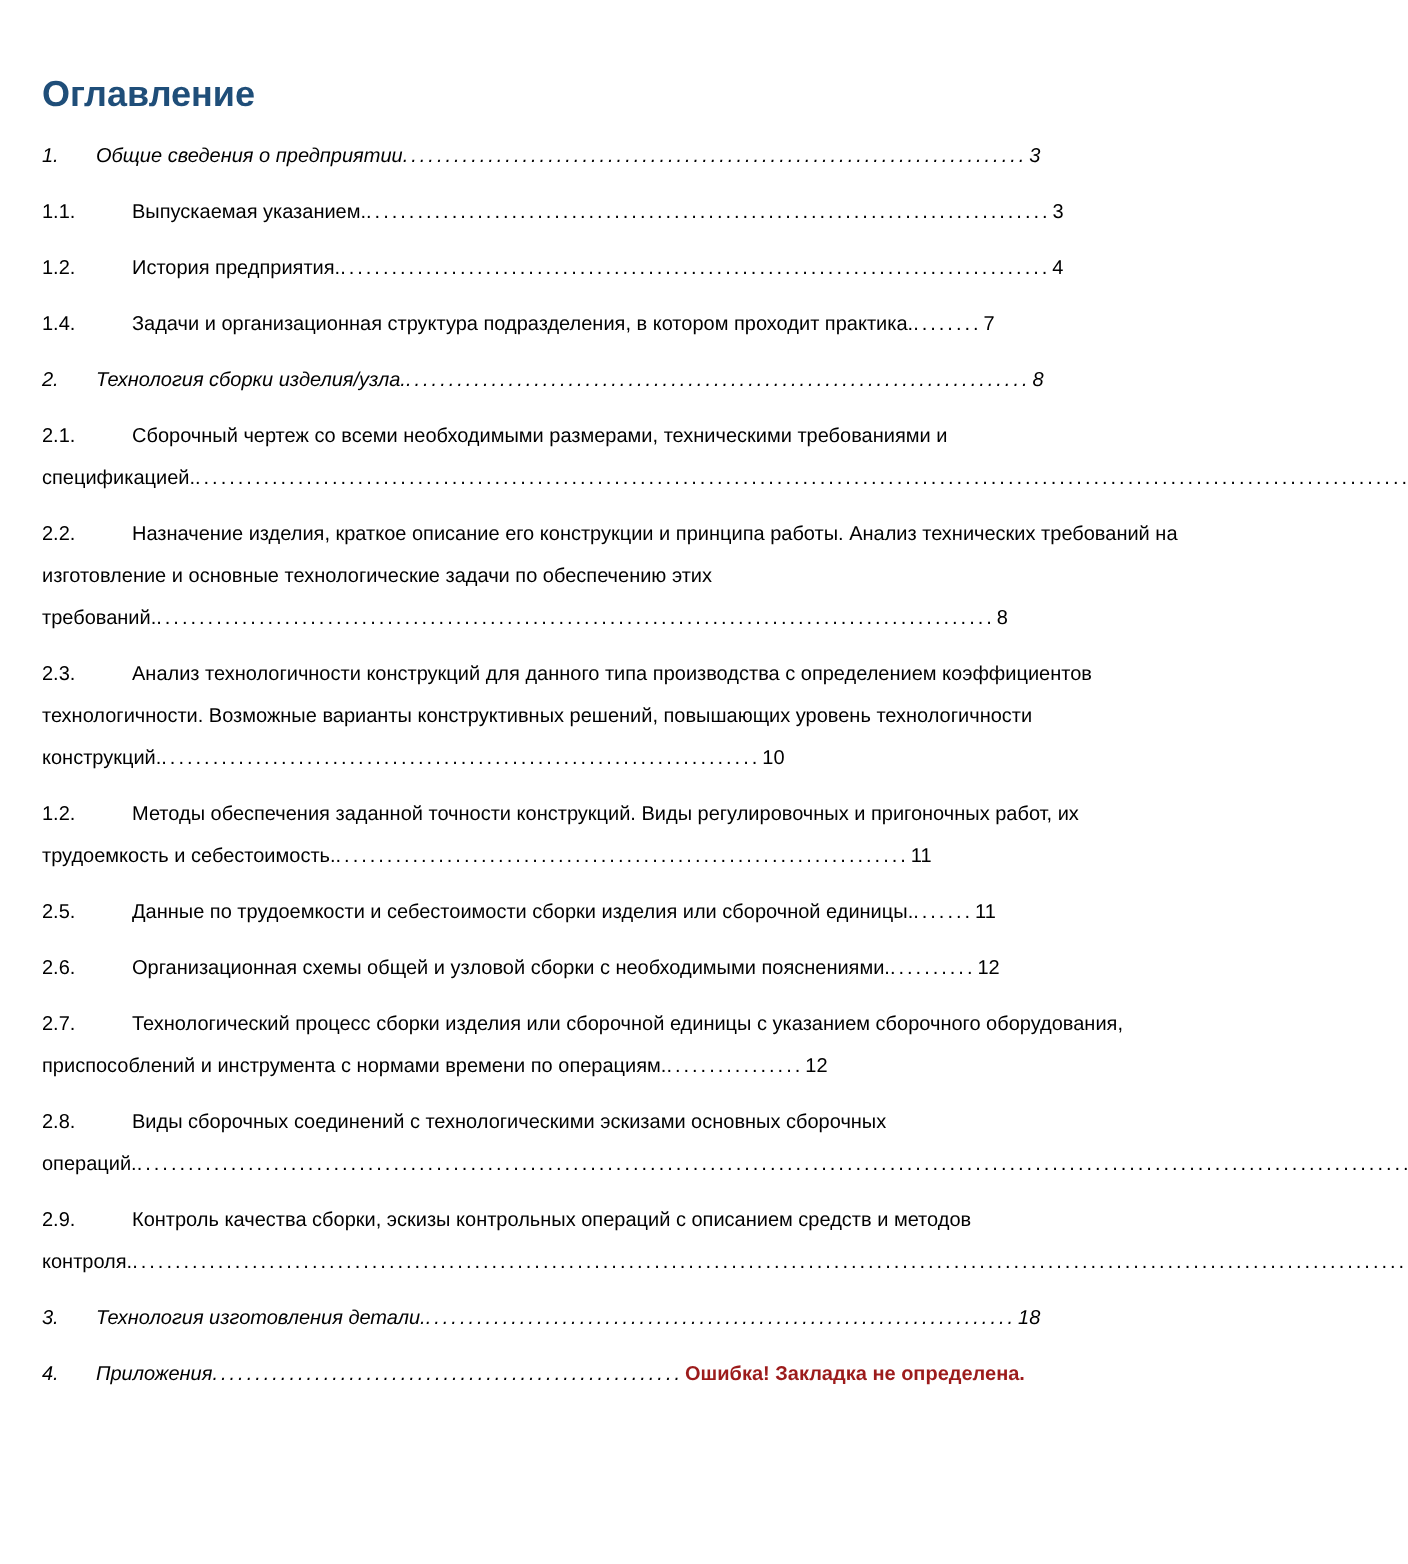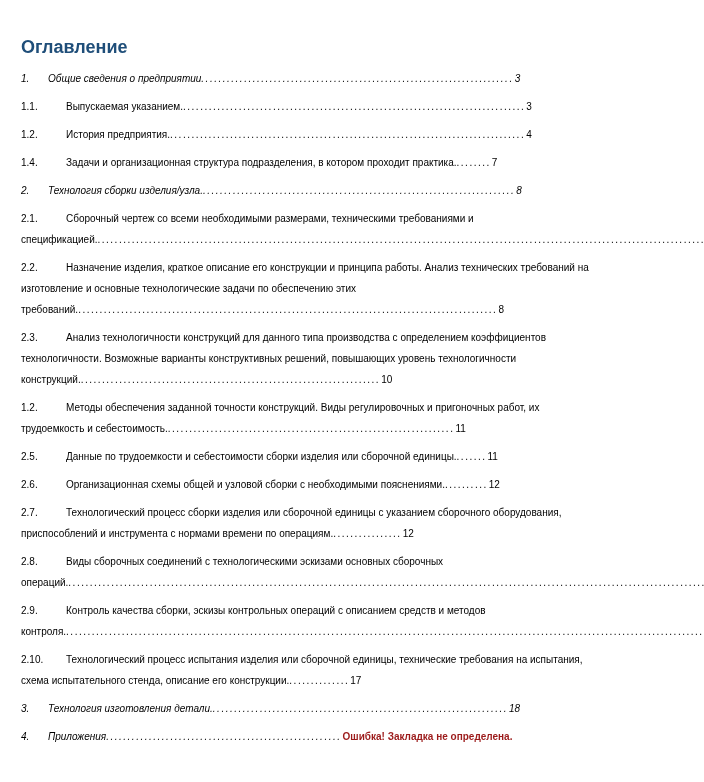--- a/index.html
+++ b/index.html
@@ -111,23 +111,20 @@
   </p>
 
   <p class="toc-entry lvl2">
     <span class="num">2.8.</span><span class="body">Виды сборочных соединений с технологическими эскизами основных сборочных операций.</span><span class="dots">........................................................................................................................................................................................................................................................................................................................................................................................................................................................................................................................................................................................................................</span>
   </p>
 
   <p class="toc-entry lvl2">
     <span class="num">2.9.</span><span class="body">Контроль качества сборки, эскизы контрольных операций с описанием средств и методов контроля.</span><span class="dots">........................................................................................................................................................................................................................................................................................................................................................................................................................................................................................................................................................................................................................</span>
   </p>
 
-  <p class="toc-entry lvl2">
-    <span class="num">2.10.</span><span class="body">Технологический процесс испытания изделия или сборочной единицы, технические требования на испытания, схема испытательного стенда, описание его конструкции.</span><span class="dots">..............</span><span class="page-num">17</span>
-  </p>
 
   <p class="toc-entry lvl1">
     <span class="num">3.</span><span class="body">Технология изготовления детали.</span><span class="dots">.....................................................................</span><span class="page-num">18</span>
   </p>
 
   <p class="toc-entry lvl1">
     <span class="num">4.</span><span class="body">Приложения</span><span class="dots">.......................................................</span><span class="page-num error">Ошибка! Закладка не определена.</span>
   </p>
 </div>
 </div>

